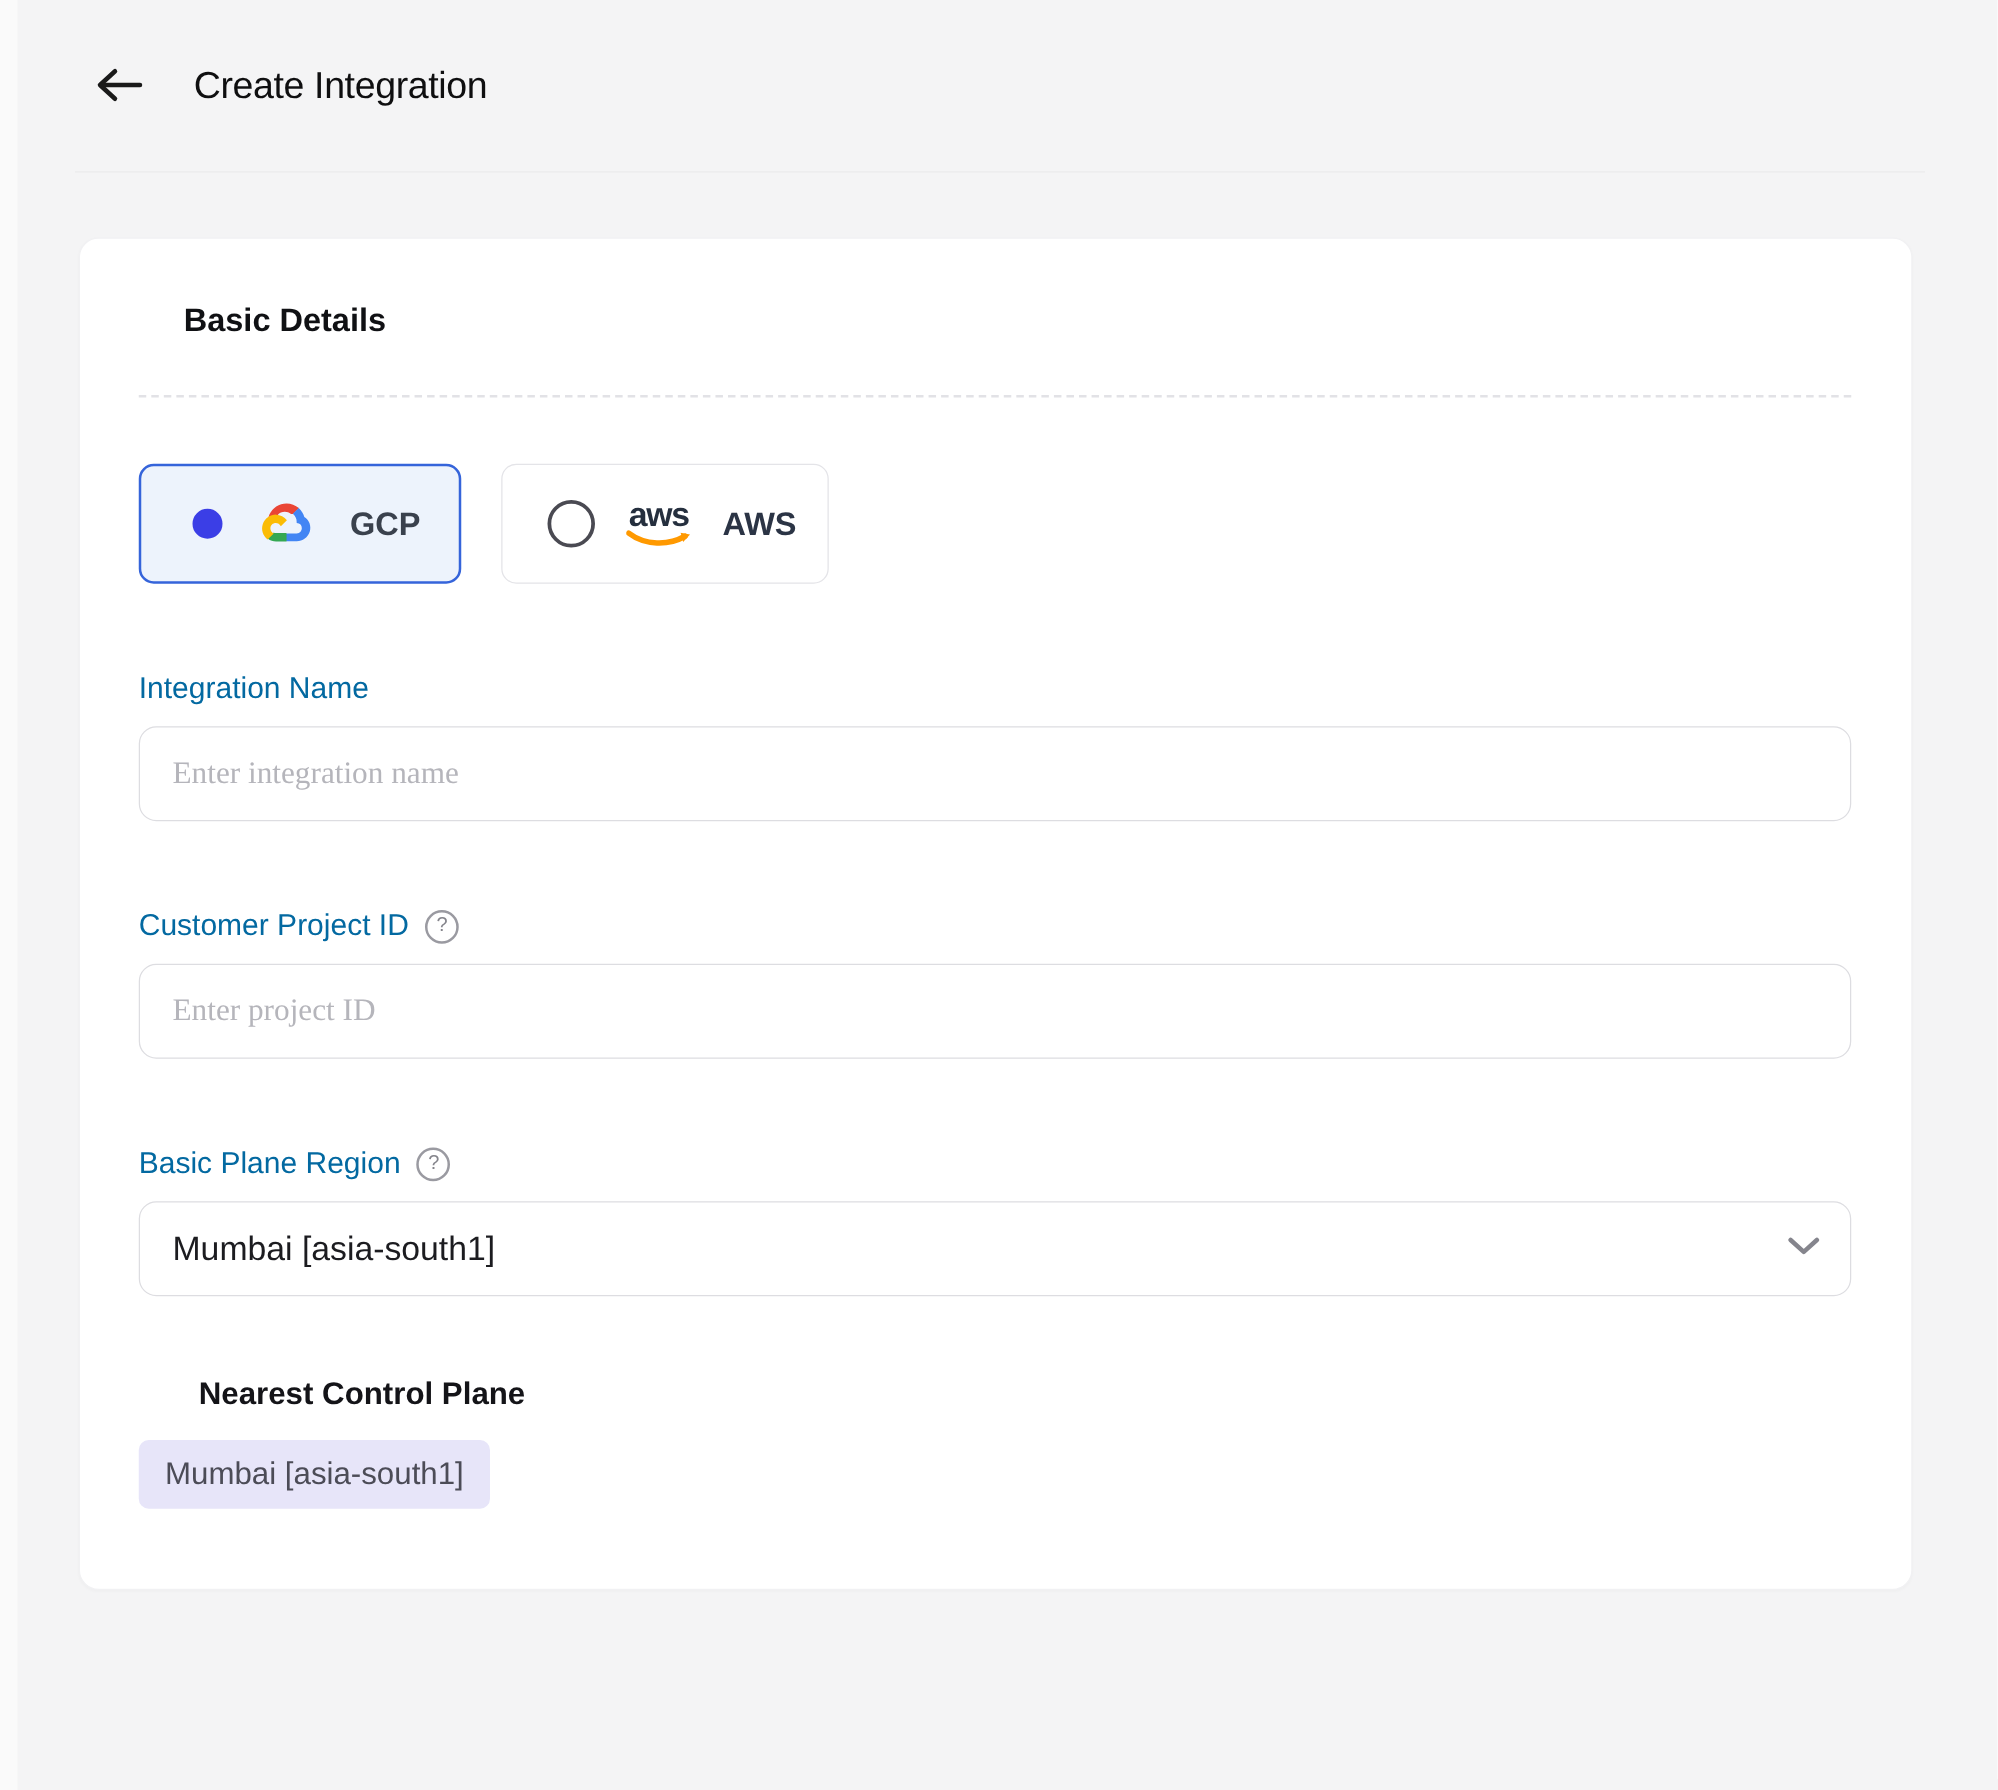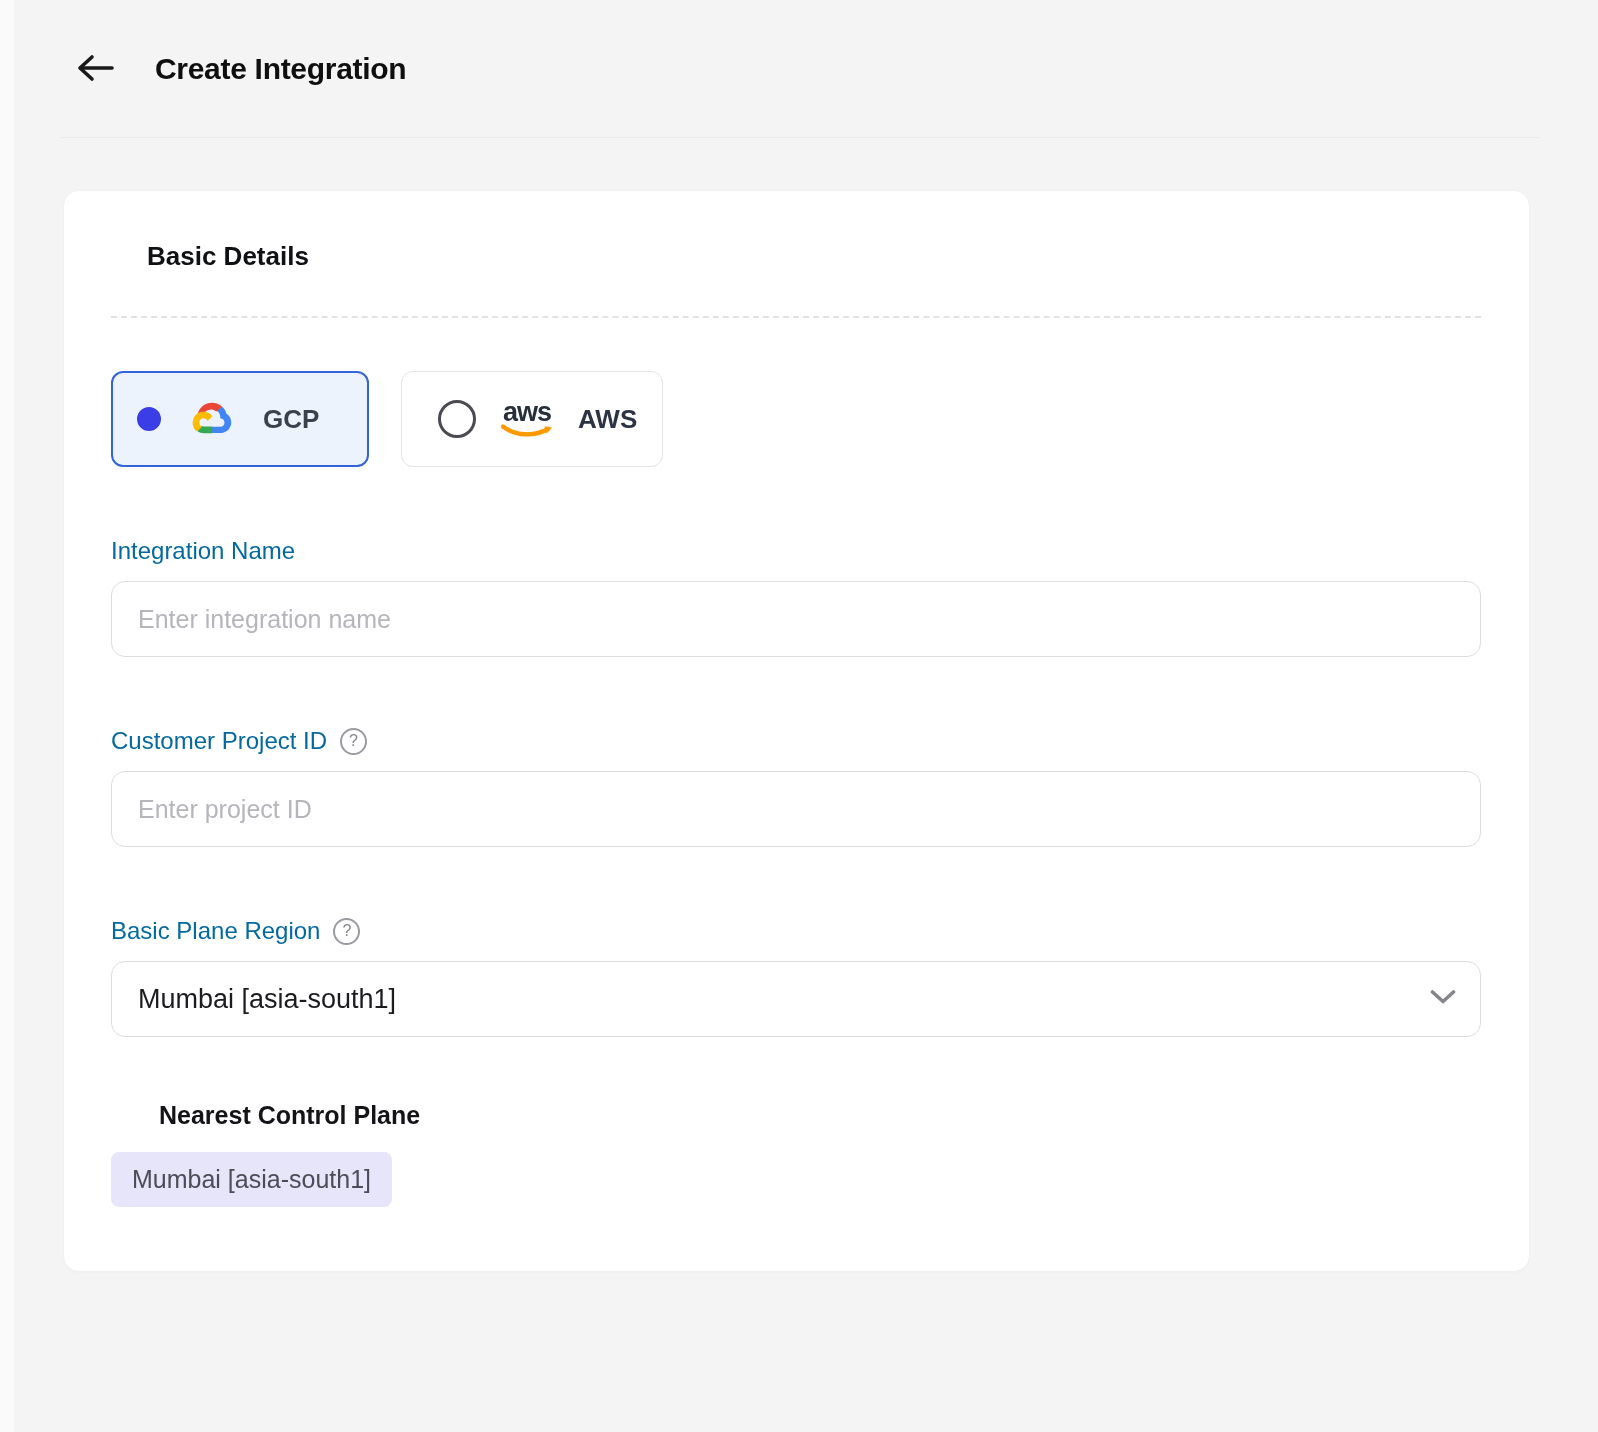--- a/index.html
+++ b/index.html
@@ -20,21 +20,21 @@
   
   .header-row {
     display: flex; align-items: center; gap: 38px;
     padding-left: 73px; height: 46px;
   }
   .back-btn {
     width: 44px; height: 36px; display: flex; align-items: center; justify-content: center;
     background: transparent; border: none; cursor: pointer;
   }
   .page-title {
-    font-size: 30px; font-weight: 700; color: #0f0f10; letter-spacing: -0.3px;
+    font-size: 30px; font-weight: 400; color: #0f0f10; letter-spacing: -0.3px;
   }
   .header-divider {
     margin: 45px 58px 0 60px;
     border-top: 1px solid #eaeaec;
   }
 
   
   .card {
     margin: 52px 68px 0 63px;
     height: 1082px;
@@ -48,21 +48,21 @@
   .dashed-divider { margin-top: 44px; border-top: 2px dashed #e2e2e6; }
 
   
   .providers { margin-top: 53px; display: flex; gap: 32px; }
   .provider-card {
     height: 96px; border-radius: 12px;
     display: flex; align-items: center;
     cursor: pointer;
   }
   .provider-card.gcp {
-    width: 258px; padding-left: 24px; gap: 25px;
+    width: 258px; padding-left: 41px; gap: 25px;
     border: 2px solid #3564da; background: #edf3fc;
   }
   .provider-card.aws {
     width: 262px; padding-left: 36px; gap: 24px;
     border: 1.5px solid #e4e4e8; background: #ffffff;
   }
   .radio-selected {
     width: 16px; height: 16px; background: #ffffff;
     border: 12px solid #3b3ee6; border-radius: 50%;
     flex: none;
@@ -87,21 +87,21 @@
   .field-label { font-size: 24px; color: #0369a1; }
   .help-icon {
     width: 27px; height: 27px; border: 2px solid #9a9aa1; border-radius: 50%;
     display: inline-flex; align-items: center; justify-content: center;
     font-size: 16px; color: #84848b; font-weight: 400;
     cursor: pointer; flex: none;
   }
   .text-input {
     margin-top: 16px; width: 100%; height: 76px;
     border: 1.5px solid #dddde1; border-radius: 14px;
-    font-family: Liberation Sans, sans-serif;
+    font-family: Liberation Serif, serif;
     font-size: 25px; color: #8b5cf6; padding: 3px 26px;
     background: #ffffff; outline: none; display: block;
   }
   .text-input::placeholder { color: #b5b5bb; }
 
   .select-box {
     margin-top: 16px; width: 100%; height: 76px;
     border: 1.5px solid #dddde1; border-radius: 14px;
     background: #ffffff; display: flex; align-items: center;
     justify-content: space-between; padding: 0 24px 0 26px;

